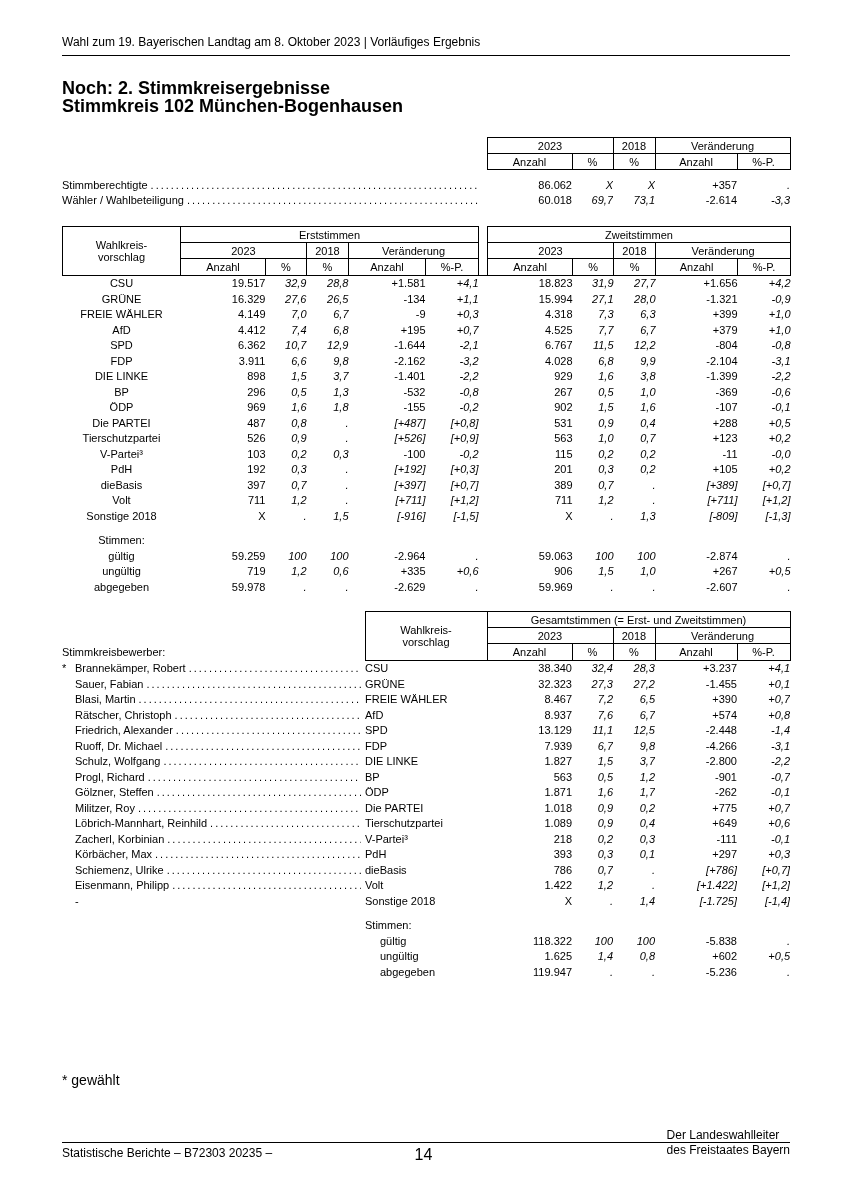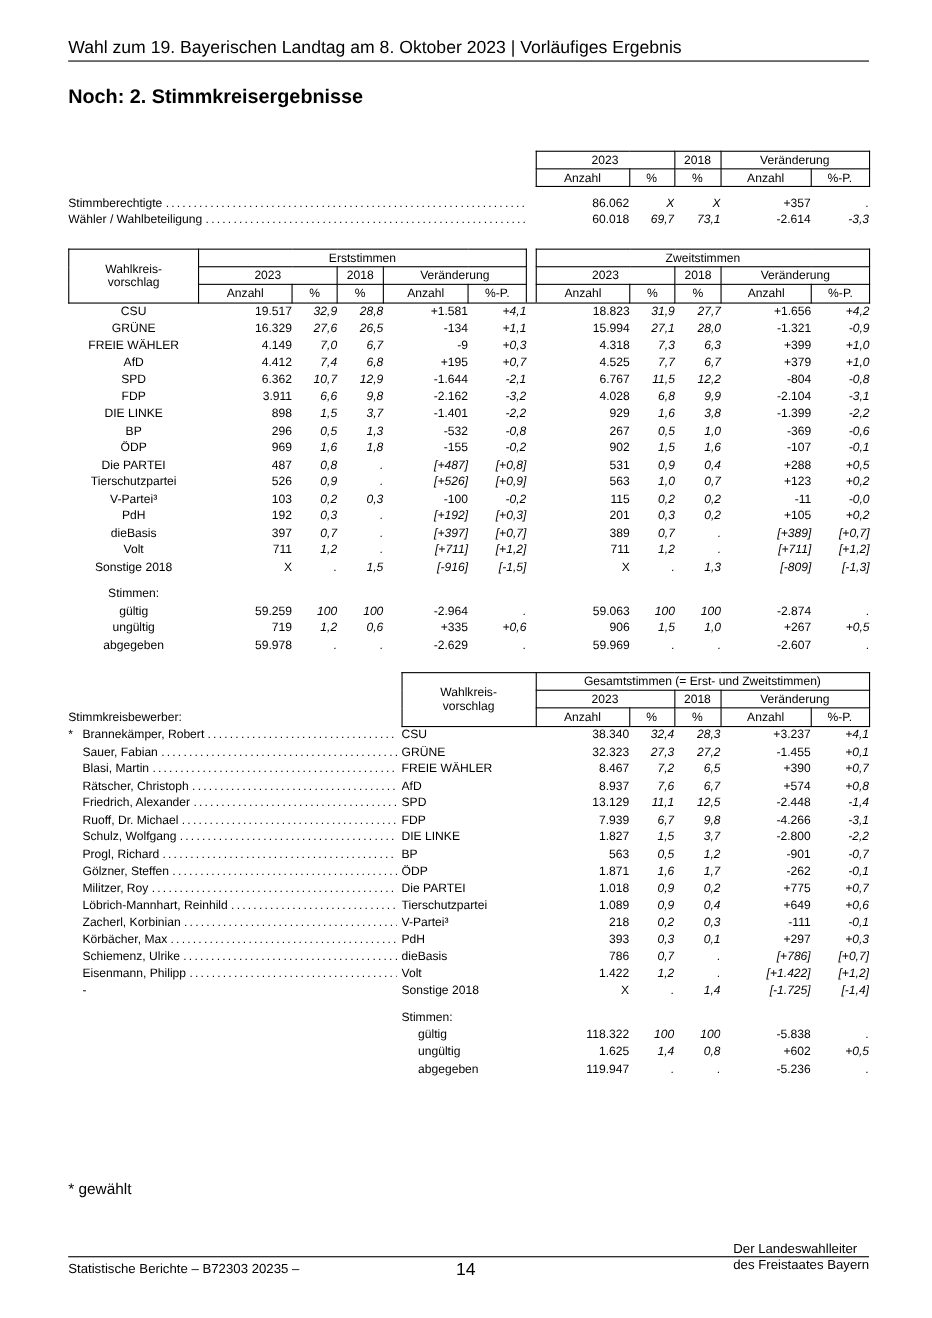--- a/index.html
+++ b/index.html
@@ -7,21 +7,21 @@
   body {
     background:#ffffff;
     font-family:"Liberation Sans", sans-serif;
     color:#000;
     position:relative;
     overflow:hidden;
   }
   .abs { position:absolute; }
 
   
-  .kopf { left:62px; top:35px; font-size:16px; white-space:nowrap; }
+  .kopf { left:62px; top:35px; font-size:12px; white-space:nowrap; }
   .kopf-rule { left:62px; top:55px; width:728px; border-top:1px solid #000; height:0; }
   .titles { left:62px; top:80px; font-size:18px; font-weight:bold; line-height:17.5px; white-space:nowrap; }
 
   
   table.tbl { position:absolute; border-collapse:collapse; table-layout:fixed; width:728px; font-size:11px; }
   .tbl th, .tbl td { padding:0; font-weight:normal; vertical-align:middle; overflow:hidden; }
   .tbl thead th.b { border:1px solid #000; text-align:center; line-height:12px;margin-top:36px; }
   .tbl .nob { border:none; }
   .tbl tbody td { height:15.5px; line-height:15.5px; white-space:nowrap; }
   tr.hr1 { height:16px; } tr.hr2 { height:16px; } tr.hr3 { height:17px; }
@@ -63,20 +63,21 @@
 </head>
 <body>
 
 <div class="abs kopf">
   <span>Wahl zum 19. Bayerischen Landtag am 8. Oktober 2023 | Vorläufiges Ergebnis</span>
 </div>
 <div class="abs kopf-rule"></div>
 
 <div class="abs titles">
   <div>Noch: 2. Stimmkreisergebnisse</div>
+  <div>Stimmkreis 102 München-Bogenhausen</div>
 </div>
 
 <table class="tbl summary">
   <colgroup>
     <col style="width:425px">
       <col style="width:85px">
       <col style="width:41px">
     <col style="width:42px">
       <col style="width:82px">
       <col style="width:53px">

